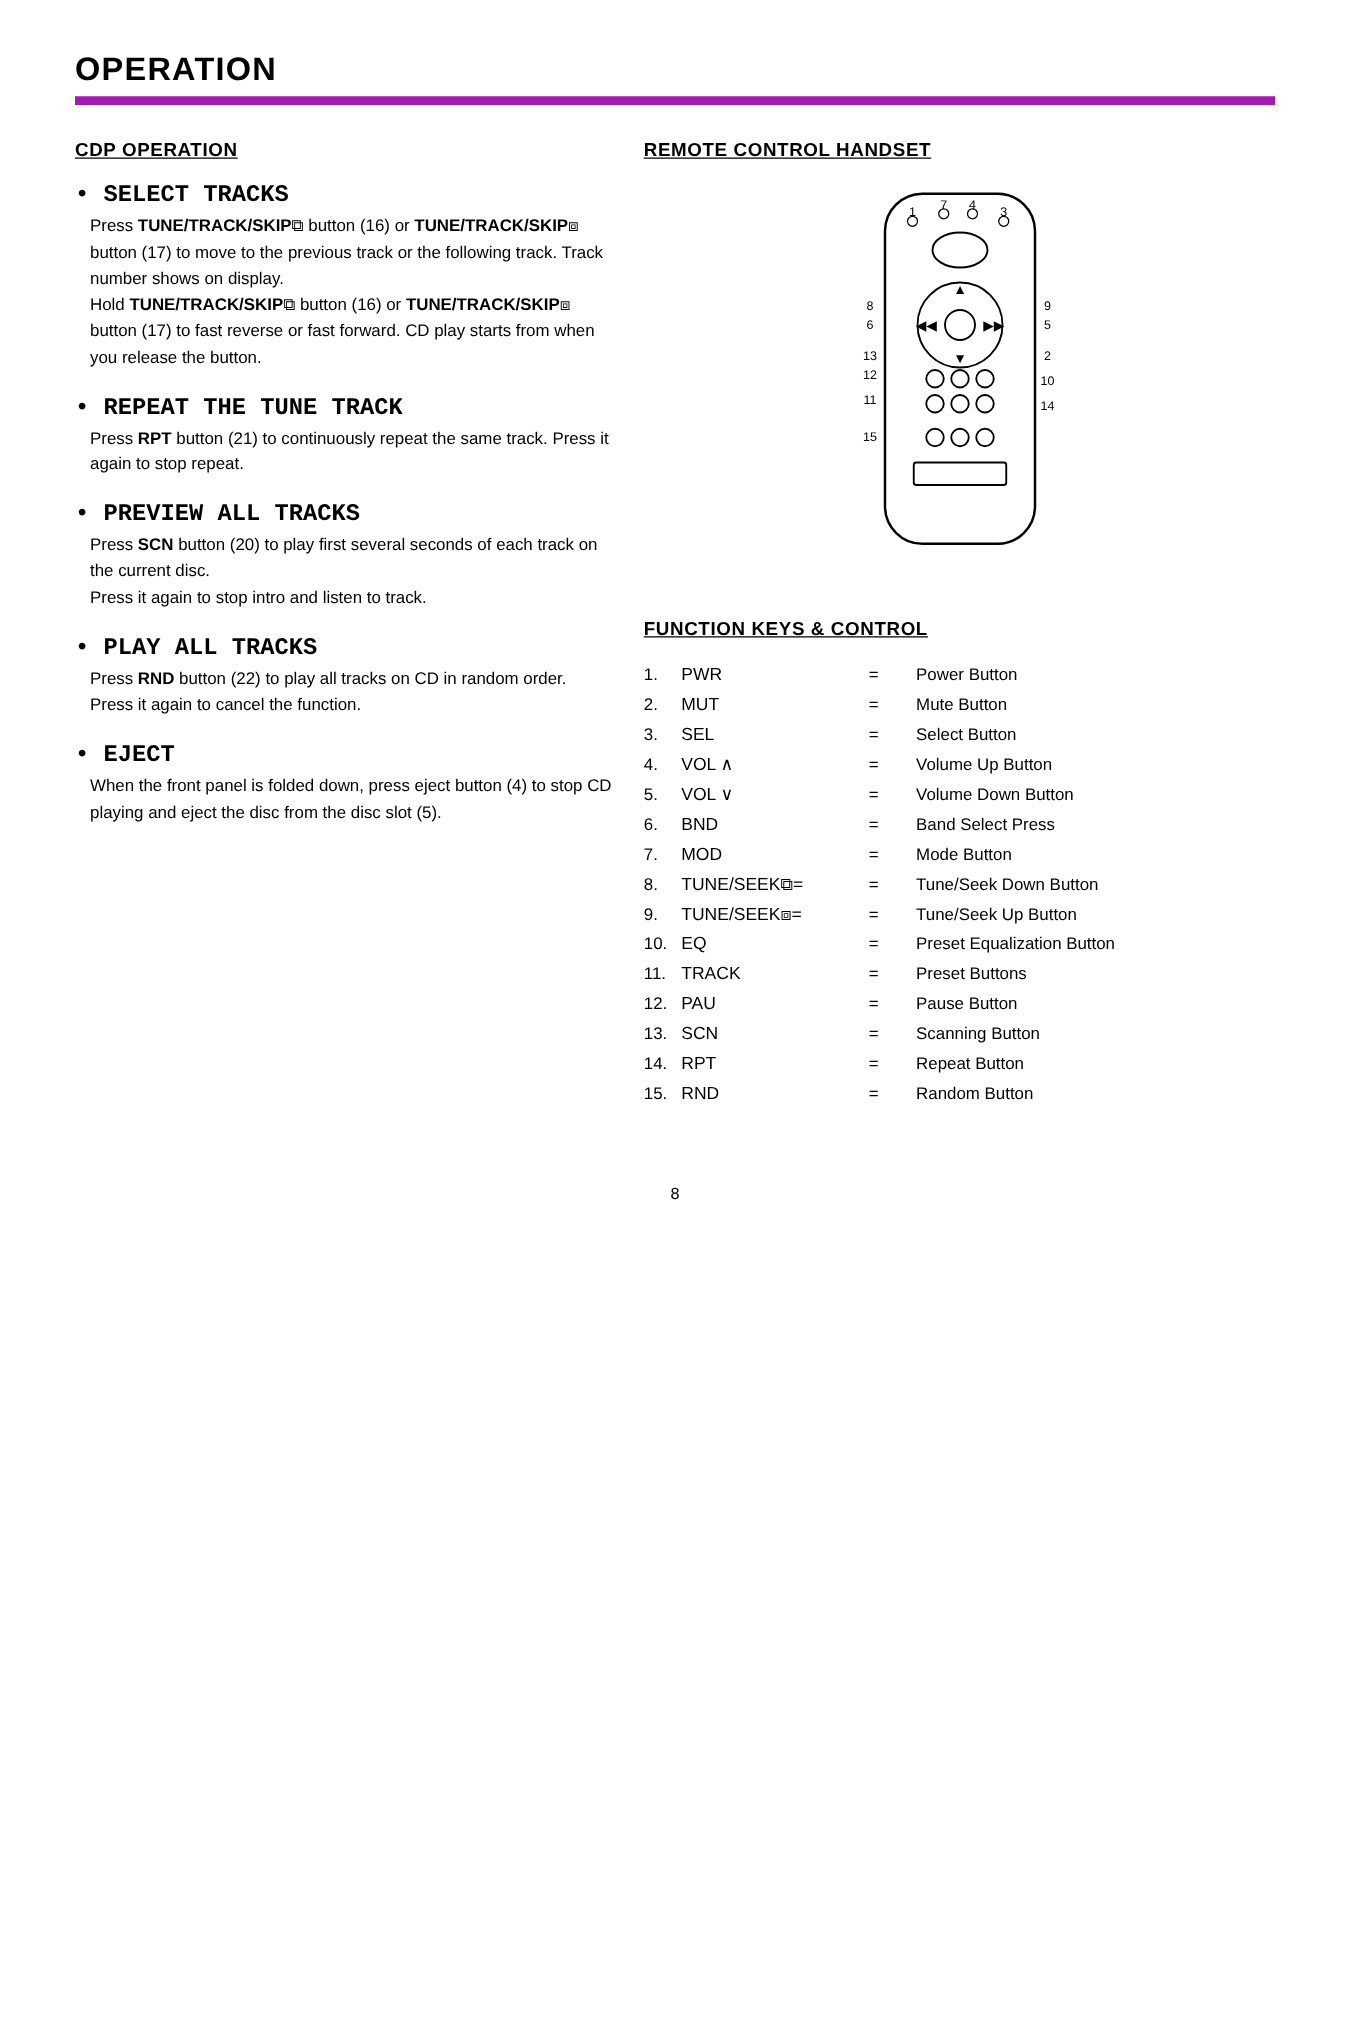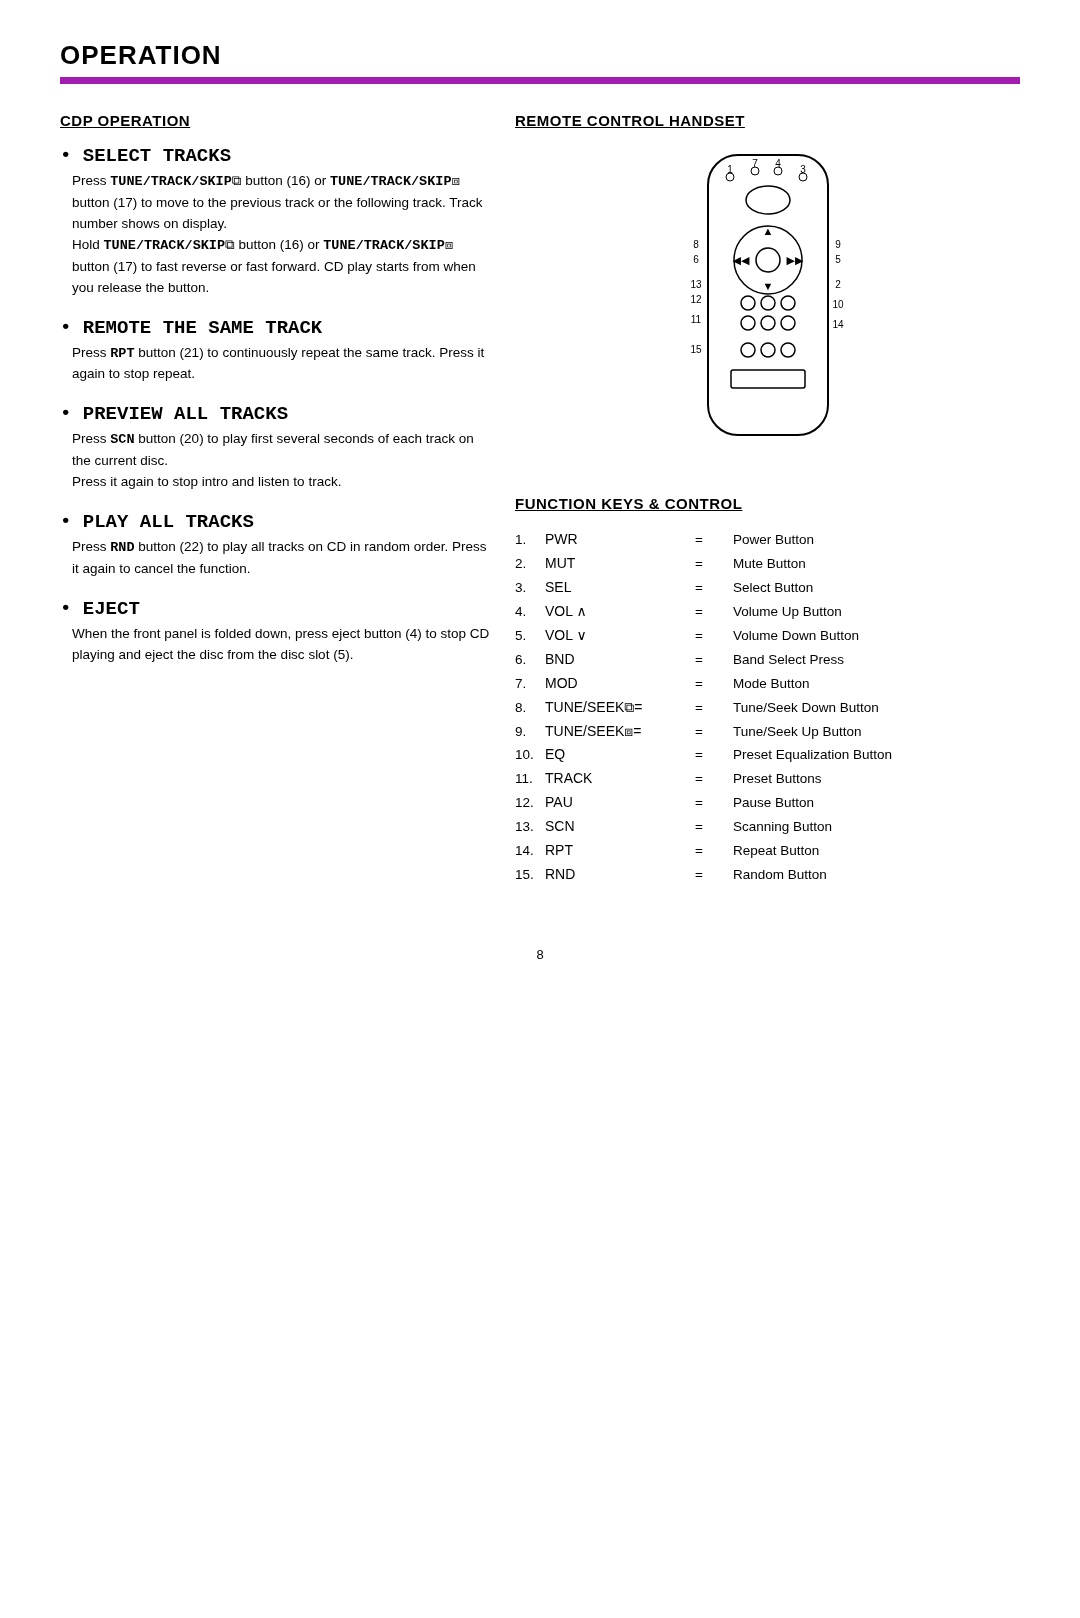--- a/index.html
+++ b/index.html
@@ -63,21 +63,20 @@
     }
 
     .bullet-body {
       font-size: 13.5px;
       line-height: 1.55;
       margin-left: 12px;
     }
 
     .bullet-body b {
       font-weight: bold;
-      font-family: Liberation Mono, monospace;
     }
 
     
     .remote-wrapper {
       display: flex;
       justify-content: center;
       margin-bottom: 30px;
     }
 
     
@@ -133,21 +132,21 @@
 
   <div class="left-col">
     <div class="section-heading">CDP OPERATION</div>
 
     <div id="bullets-container">
         <div class="bullet-section">
           <div class="bullet-title">SELECT TRACKS</div>
           <div class="bullet-body">Press <b>TUNE/TRACK/SKIP</b>⧉ button (16) or <b>TUNE/TRACK/SKIP</b>⧈ button (17) to move to the previous track or the following track. Track number shows on display.<br>Hold <b>TUNE/TRACK/SKIP</b>⧉ button (16) or <b>TUNE/TRACK/SKIP</b>⧈ button (17) to fast reverse or fast forward.  CD play starts from when you release the button.</div>
         </div>
         <div class="bullet-section">
-          <div class="bullet-title">REMOTE THE SAME TRACK</div>
+          <div class="bullet-title">REPEAT THE TUNE TRACK</div>
           <div class="bullet-body">Press <b>RPT</b> button (21) to continuously repeat the same track.  Press it again to stop repeat.</div>
         </div>
         <div class="bullet-section">
           <div class="bullet-title">PREVIEW ALL TRACKS</div>
           <div class="bullet-body">Press <b>SCN</b> button (20) to play first several seconds of each track on the current disc.<br>Press it again to stop intro and listen to track.</div>
         </div>
         <div class="bullet-section">
           <div class="bullet-title">PLAY ALL TRACKS</div>
           <div class="bullet-body">Press <b>RND</b> button (22) to play all tracks on CD in random order.  Press it again to cancel the function.</div>
         </div>

